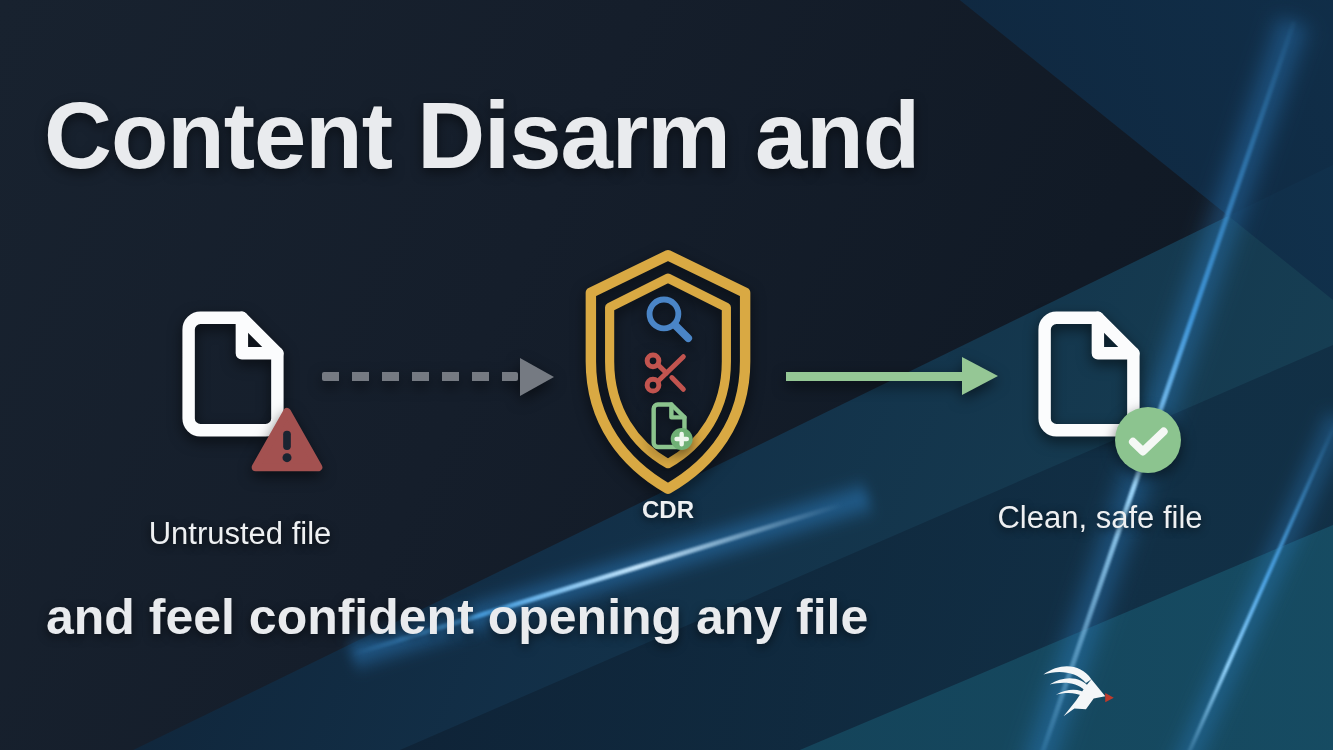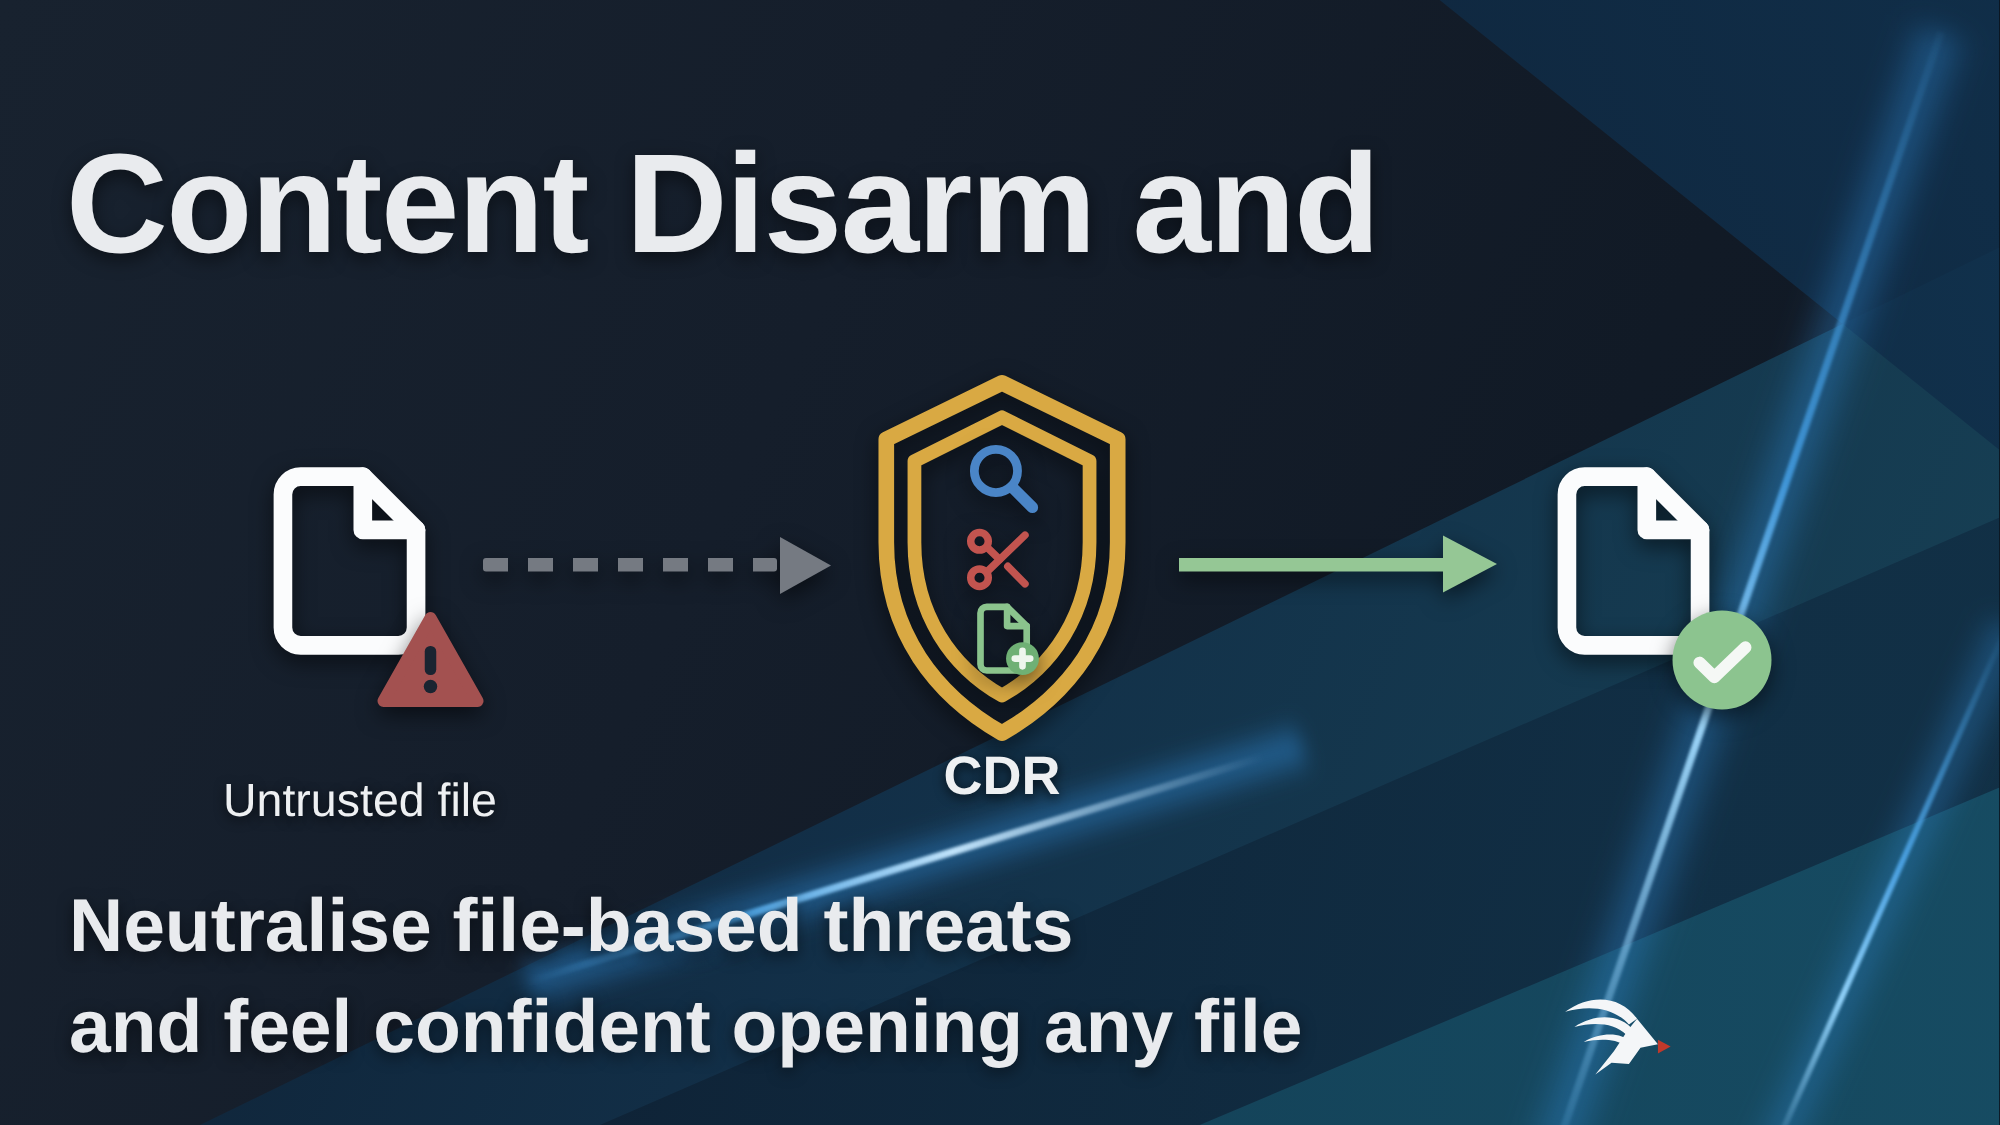--- a/index.html
+++ b/index.html
@@ -38,21 +38,21 @@
        filter:blur(1px);}
   
   .title{position:absolute;left:44px;top:22px;font-size:94px;font-weight:700;line-height:1.09;
          letter-spacing:-1px;color:#e9ebee;text-shadow:0 4px 12px rgba(0,0,0,.5);}
   .title span{display:block;}
   .tagline{position:absolute;left:46px;top:584px;font-size:50px;font-weight:700;line-height:67px;
            color:#e9ebee;text-shadow:0 3px 10px rgba(0,0,0,.55);}
   .tagline span{display:block;}
   .node-label{position:absolute;font-size:31px;color:#eef0f2;text-align:center;
               text-shadow:0 2px 8px rgba(0,0,0,.7);}
-  .cdr-label{font-size:36px;font-weight:700;}
+  .cdr-label{font-size:24px;font-weight:700;}
   
   .abs{position:absolute;}
   .icon-shadow{filter:drop-shadow(0 5px 7px rgba(0,0,0,.55));}
   
   .dash-arrow{position:absolute;left:322px;top:358px;width:232px;height:38px;}
   .dash-line{position:absolute;left:0;top:14px;width:196px;height:9px;border-radius:2px;
              background:repeating-linear-gradient(90deg,#757a82 0 17px,rgba(0,0,0,0) 17px 30px);}
   .dash-head{position:absolute;right:0;top:0;width:0;height:0;
              border-top:19px solid transparent;border-bottom:19px solid transparent;border-left:34px solid #757a82;}
   .solid-arrow{position:absolute;left:786px;top:356px;width:212px;height:40px;}
@@ -143,23 +143,23 @@
   <svg class="abs icon-shadow" style="left:1018px;top:283px;" width="142" height="182" viewBox="0 0 24 24">
     <g fill="none" stroke="#fbfcfd" stroke-width="2.1" stroke-linecap="round" stroke-linejoin="round">
       <path d="M13.5 2.5H6.5a2 2 0 0 0-2 2v15a2 2 0 0 0 2 2h11a2 2 0 0 0 2-2V8.5z"></path>
       <path d="M13.5 2.5v6h6"></path>
     </g>
   </svg>
   <svg class="abs icon-shadow" style="left:1112px;top:404px;" width="72" height="72" viewBox="0 0 24 24">
     <circle cx="12" cy="12" r="11" fill="#8cc48f"></circle>
     <path d="M7 12.6 l3.3 3.2 L17.2 9.2" fill="none" stroke="#f5f8f5" stroke-width="2.7" stroke-linecap="round" stroke-linejoin="round"></path>
   </svg>
+  <div class="node-label" style="left:950px;top:500px;width:300px;">Clean, safe file</div>
 
   <div class="tagline">
-    <span>Neutralise file-based threats</span>
     <span>and feel confident opening any file</span>
   </div>
 
   <div class="logo">
     <svg width="78" height="68" viewBox="0 0 100 88">
       <g fill="#f4f6f8">
         <path d="M4 24 C26 8 52 10 66 30 L59 35 C46 20 24 18 4 24 Z"></path>
         <path d="M12 37 C30 25 52 26 63 40 L57 44 C46 33 28 33 12 37 Z"></path>
         <path d="M20 50 C36 41 52 42 61 50 L56 53 C47 47 33 47 20 50 Z"></path>
         <path d="M30 78 L46 58 L58 40 L66 30 L84 52 L69 55 L59 69 L44 68 Z"></path>

